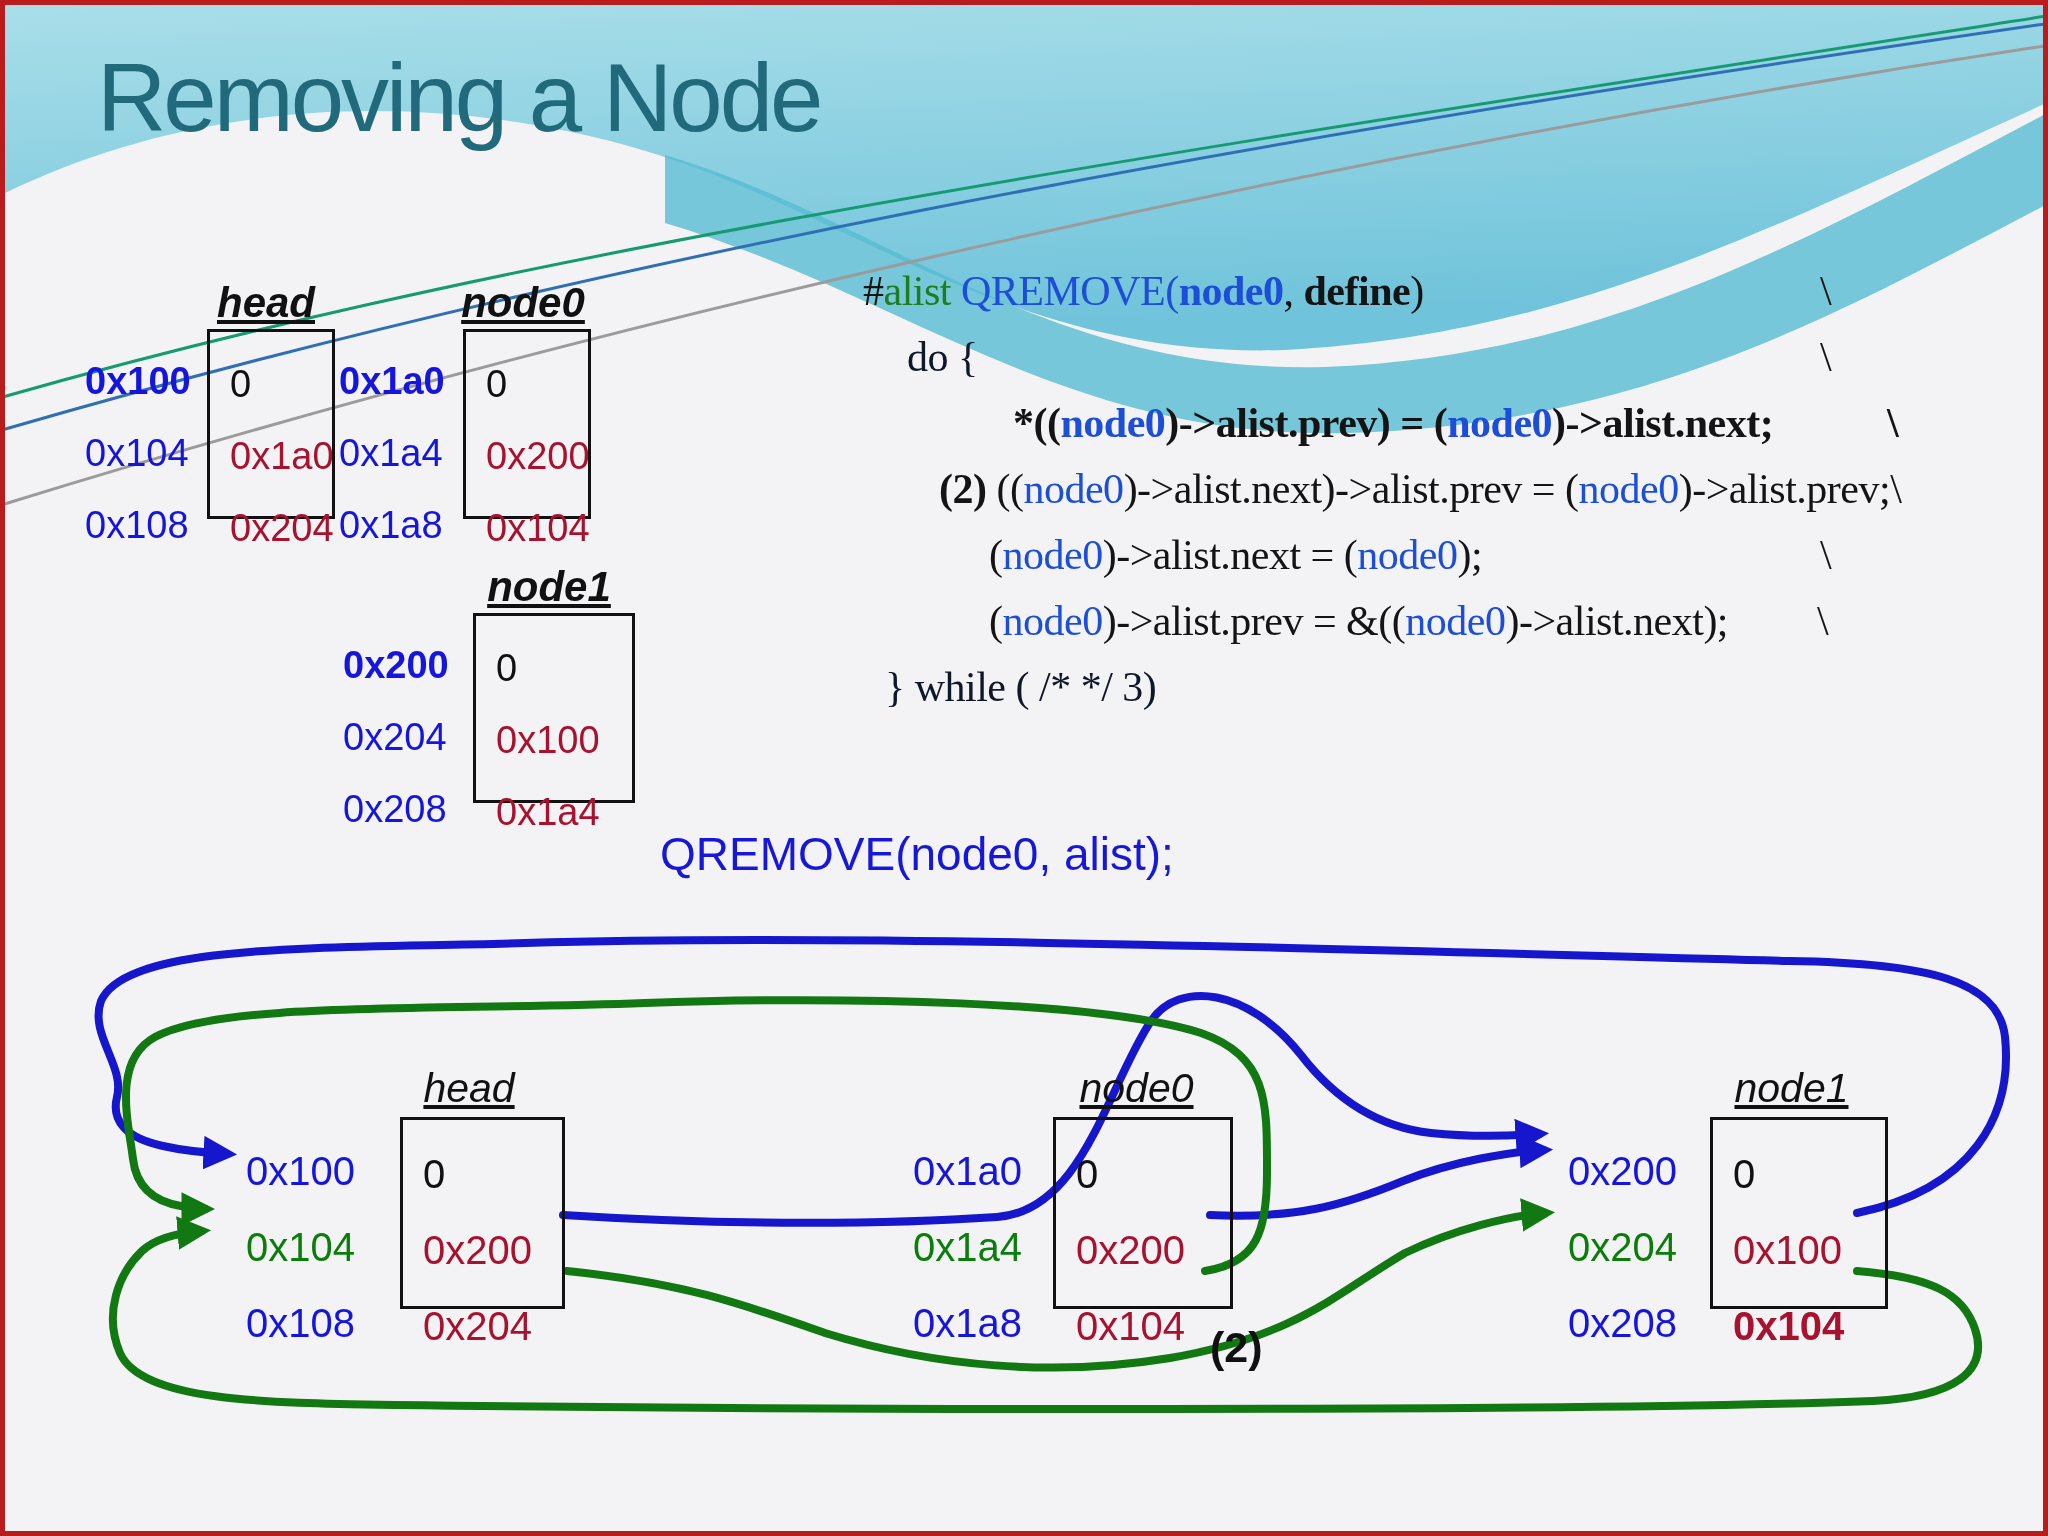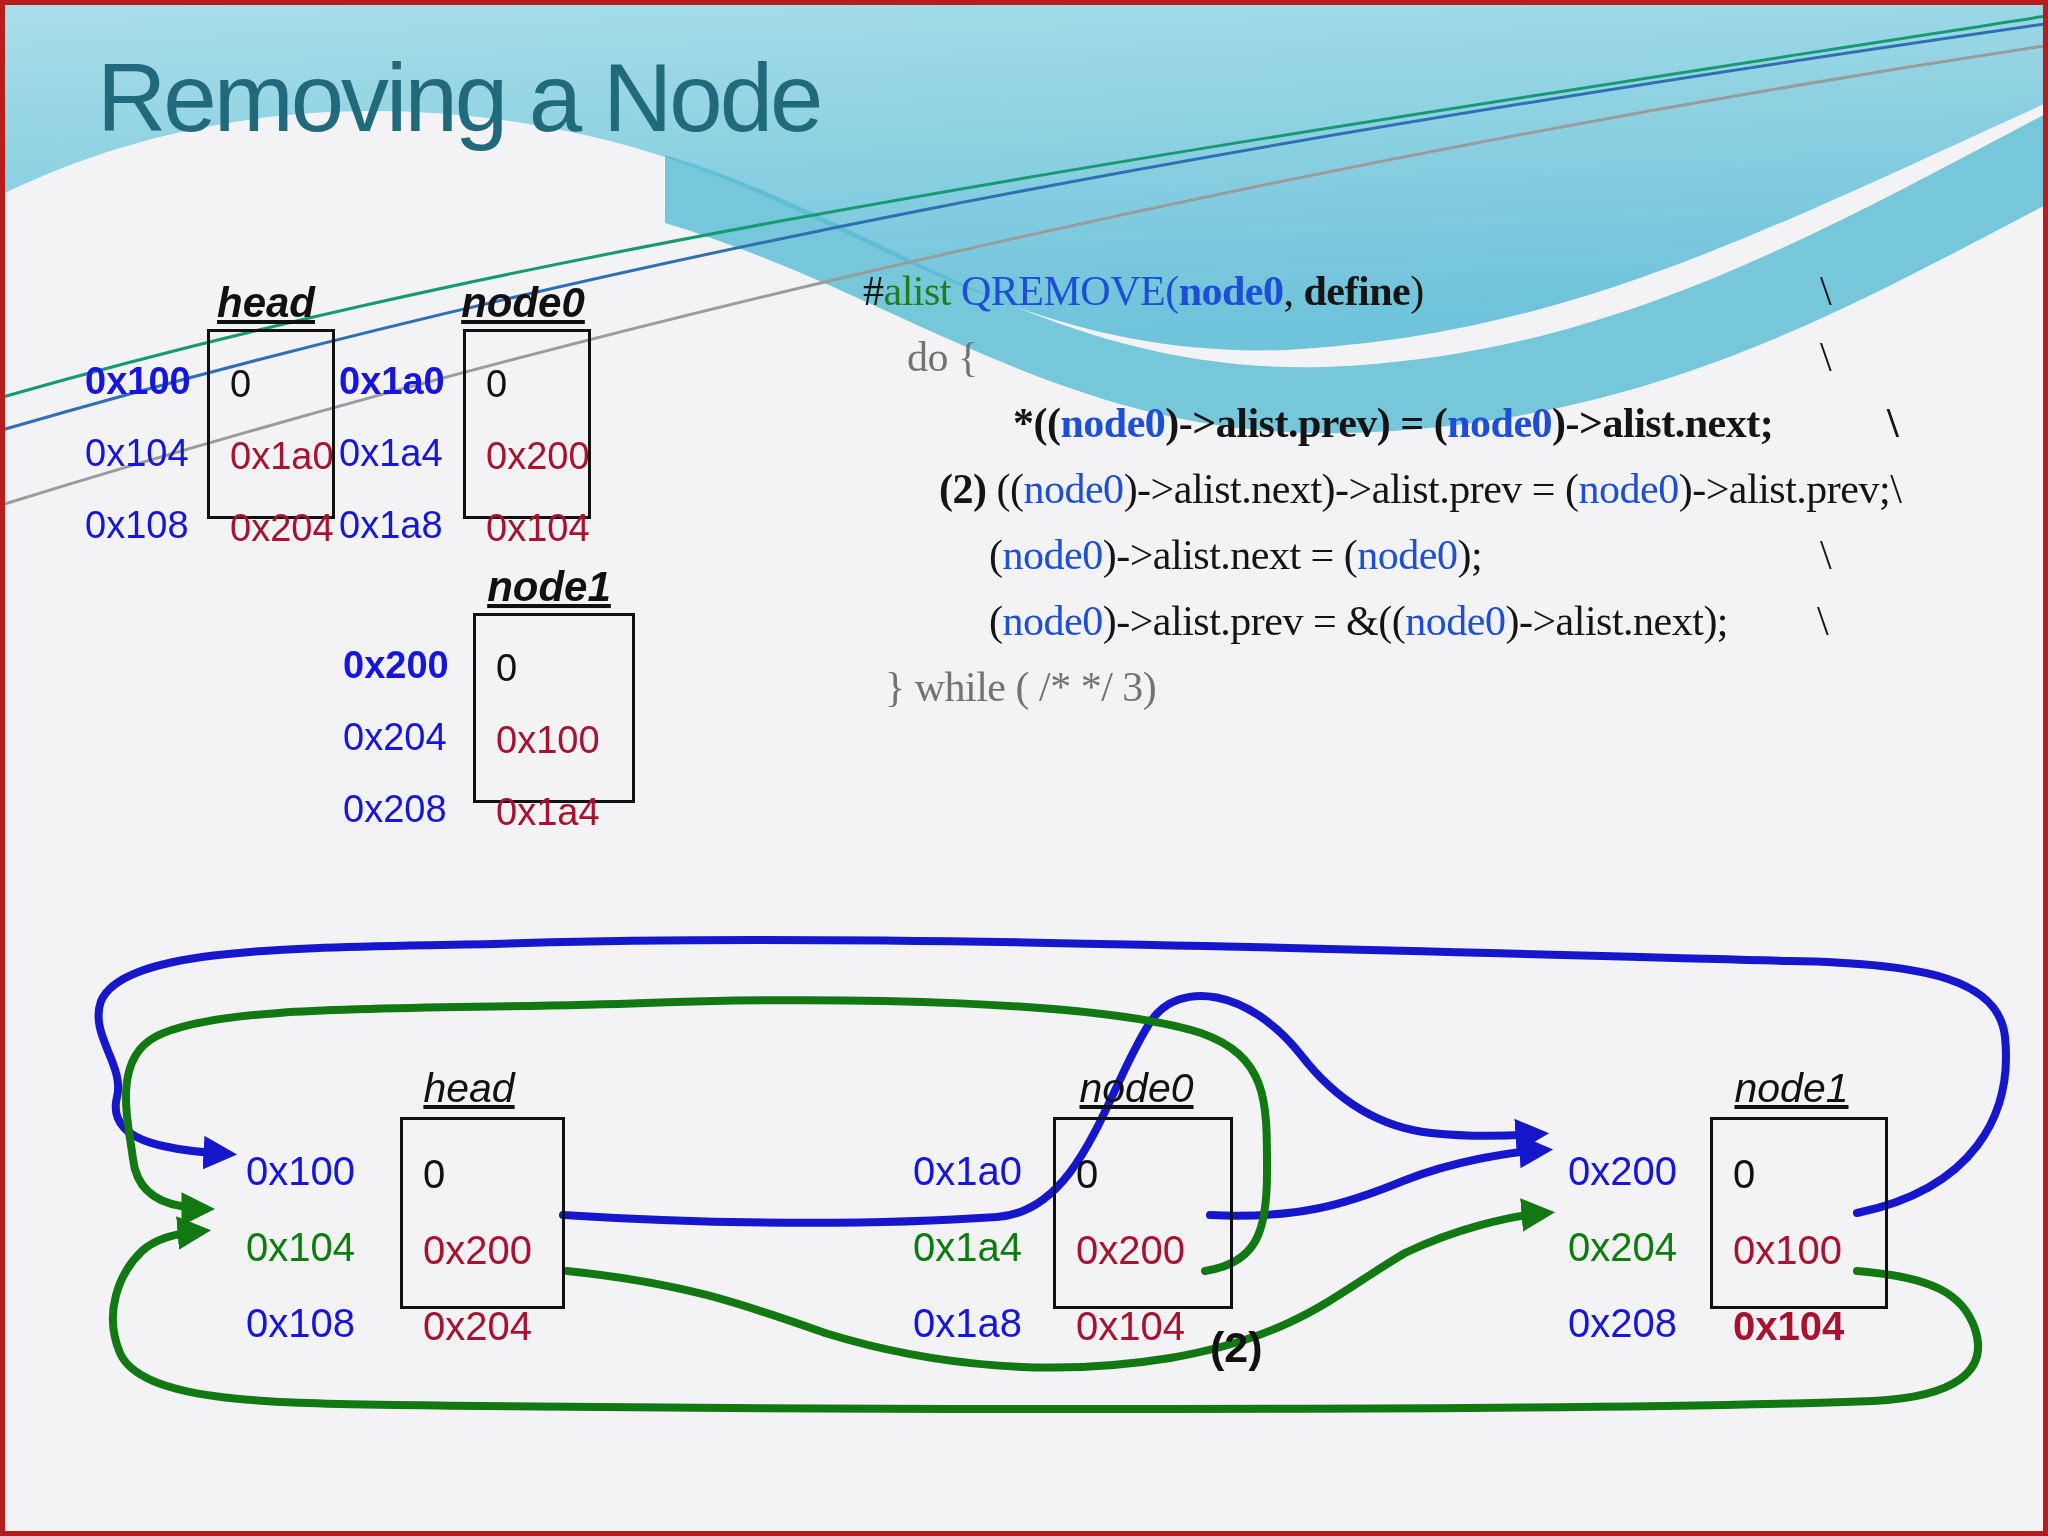--- a/index.html
+++ b/index.html
@@ -35,21 +35,21 @@
   #bt-node1{left:1530px; top:1060px; --lw:160px; --bw:193px; --bm:15px;}
   .mem-bot .mem-box{height:192px;}
   .c-blue{color:#1515dd;} .c-green{color:#0b7d0b;} .c-red{color:#a8122f;} .c-black{color:#111;}
   .bold{font-weight:700;}
   
   #code-block{position:absolute; left:0; top:0; z-index:2;}
   .code-line{
     position:absolute; left:858px; width:1190px; white-space:pre;
     font-family:"Liberation Serif", serif; font-size:42px; letter-spacing:-0.5px; color:#141414;
   }
-  .c-k{color:#141414;} .c-g{color:#1e7d1e;} .c-b{color:#1d4ed8;} .c-n{color:#737373;text-align:right;}
+  .c-k{color:#141414;} .c-g{color:#1e7d1e;} .c-b{color:#1d4ed8;} .c-n{color:#0f172a;text-align:right;}
   .cont{position:absolute; top:0; color:#141414;}
   .l1{top:262px;} .l2{top:328px; padding-left:44px;} .l3{top:394px; padding-left:150px; font-weight:700;}
   .l4{top:460px; padding-left:76px;} .l5{top:526px; padding-left:126px;} .l6{top:592px; padding-left:126px;}
   .l7{top:658px; padding-left:22px;}
   .l1 .cont{left:957px;} .l2 .cont{left:957px;} .l3 .cont{left:1024px;}
   .l5 .cont{left:957px;} .l6 .cont{left:954px;}
   
   #call-line{position:absolute; left:655px; top:822px; font-size:46px; color:#1717d9; z-index:2;}
   #step-label{position:absolute; left:1205px; top:1318px; font-size:43px; font-weight:700; color:#111; z-index:2;}
   
@@ -121,20 +121,21 @@
   <div id="code-block">
       <div class="code-line l1"><span class="c-k">#</span><span class="c-g">alist</span><span class="c-k"> </span><span class="c-b">QREMOVE(</span><span class="c-b bold">node0</span><span class="c-k">, </span><span class="c-k bold">define</span><span class="c-k">)</span><span class="cont">\</span></div>
       <div class="code-line l2"><span class="c-n">do {</span><span class="cont">\</span></div>
       <div class="code-line l3"><span class="c-k">*((</span><span class="c-b bold">node0</span><span class="c-k">)-&gt;alist.prev) = (</span><span class="c-b bold">node0</span><span class="c-k">)-&gt;alist.next;</span><span class="cont">\</span></div>
       <div class="code-line l4"><span class="c-k bold">(2)</span><span class="c-k"> ((</span><span class="c-b">node0</span><span class="c-k">)-&gt;alist.next)-&gt;alist.prev = (</span><span class="c-b">node0</span><span class="c-k">)-&gt;alist.prev;\</span></div>
       <div class="code-line l5"><span class="c-k">(</span><span class="c-b">node0</span><span class="c-k">)-&gt;alist.next = (</span><span class="c-b">node0</span><span class="c-k">);</span><span class="cont">\</span></div>
       <div class="code-line l6"><span class="c-k">(</span><span class="c-b">node0</span><span class="c-k">)-&gt;alist.prev = &amp;((</span><span class="c-b">node0</span><span class="c-k">)-&gt;alist.next);</span><span class="cont">\</span></div>
       <div class="code-line l7"><span class="c-n">} while ( /* */ 3)</span></div>
     </div>
 
+  <div id="call-line">QREMOVE(node0, alist);</div>
 
   <div class="mem mem-bot" id="bt-head">
       <div class="mem-title">head</div>
       <div class="mem-labels">
         <div class="mem-row c-blue">0x100</div>
         <div class="mem-row c-green">0x104</div>
         <div class="mem-row c-blue">0x108</div>
       </div>
       <div class="mem-box">
         <div class="mem-row c-black">0</div>

